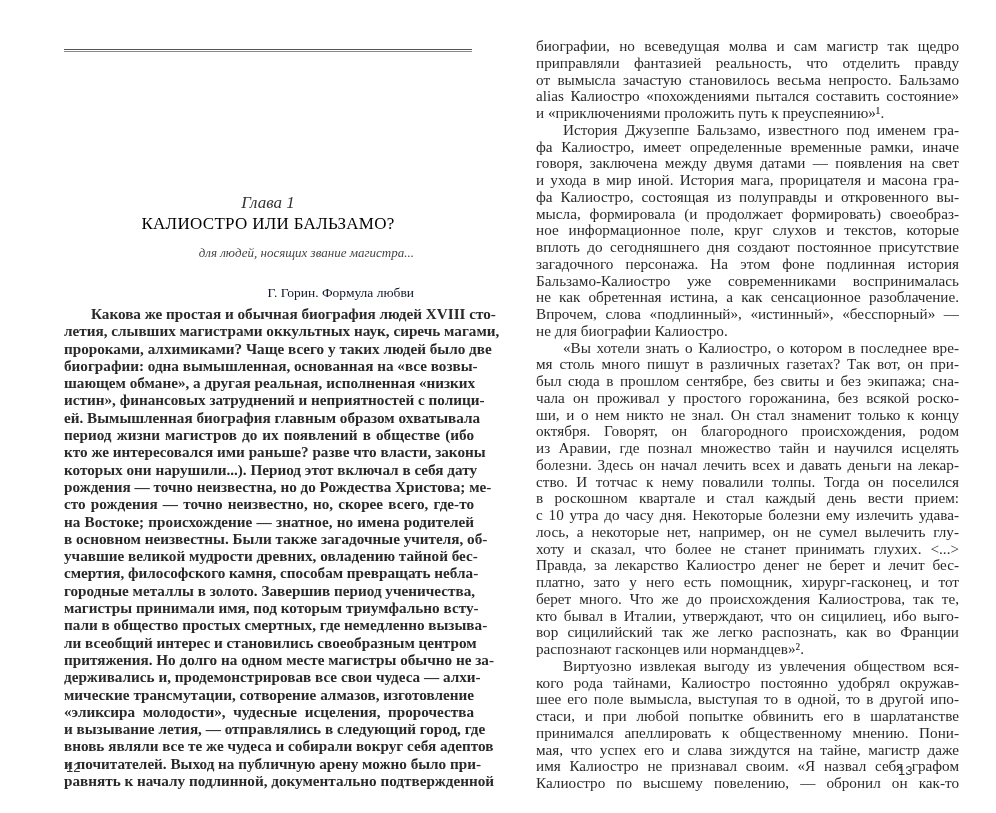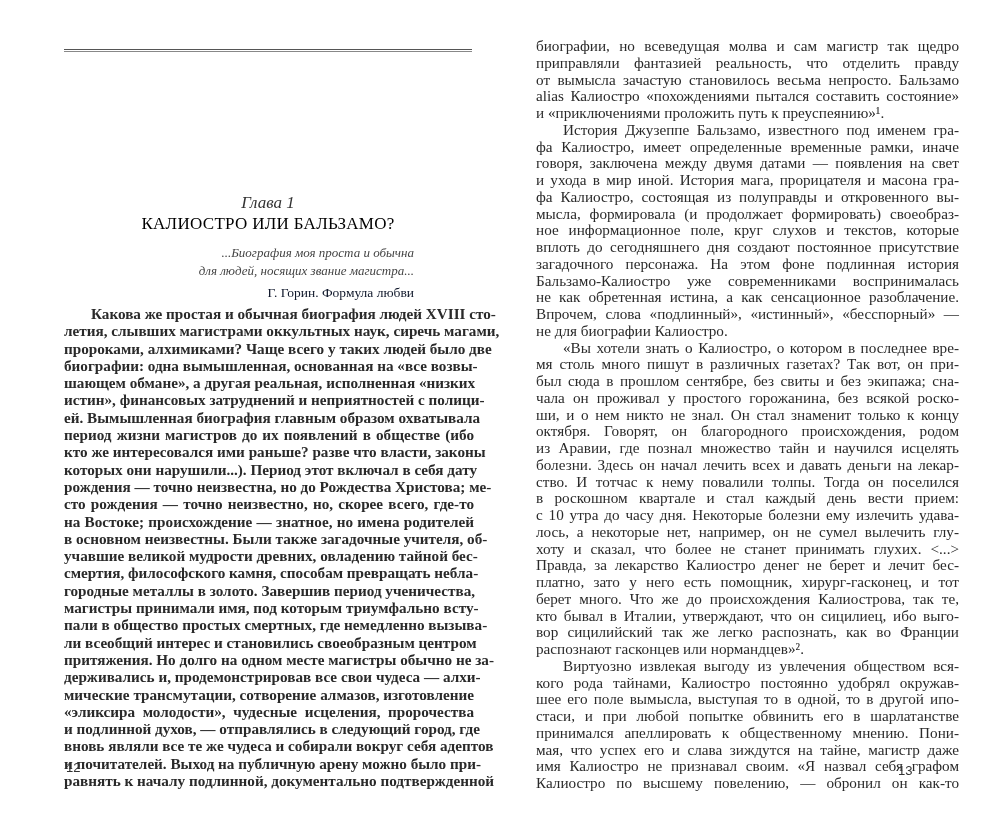--- a/index.html
+++ b/index.html
@@ -34,21 +34,20 @@
   .page-num-right { left: 400px; top: 763px; }
 </style>
 </head>
 <body>
 
 <div class="page page-left">
   <div class="rule"></div>
   <div class="chapter-label">Глава 1</div>
   <div class="chapter-title">КАЛИОСТРО ИЛИ БАЛЬЗАМО?</div>
   <div class="epigraph">
-    <span class="epigraph-line">...Биография моя проста и обычна</span>
     <span class="epigraph-line">для людей, носящих звание магистра...</span>
   </div>
   <div class="attribution">Г. Горин. Формула любви</div>
 
   <div class="body-col left-body">
     <span class="line indent">Какова же простая и обычная биография людей XVIII сто-</span>
     <span class="line">летия, слывших магистрами оккультных наук, сиречь магами,</span>
     <span class="line">пророками, алхимиками? Чаще всего у таких людей было две</span>
     <span class="line">биографии: одна вымышленная, основанная на «все возвы-</span>
     <span class="line">шающем обмане», а другая реальная, исполненная «низких</span>
@@ -64,21 +63,21 @@
     <span class="line">учавшие великой мудрости древних, овладению тайной бес-</span>
     <span class="line">смертия, философского камня, способам превращать небла-</span>
     <span class="line">городные металлы в золото. Завершив период ученичества,</span>
     <span class="line">магистры принимали имя, под которым триумфально всту-</span>
     <span class="line">пали в общество простых смертных, где немедленно вызыва-</span>
     <span class="line">ли всеобщий интерес и становились своеобразным центром</span>
     <span class="line">притяжения. Но долго на одном месте магистры обычно не за-</span>
     <span class="line">держивались и, продемонстрировав все свои чудеса — алхи-</span>
     <span class="line">мические трансмутации, сотворение алмазов, изготовление</span>
     <span class="line">«эликсира молодости», чудесные исцеления, пророчества</span>
-    <span class="line">и подлинной духов, — отправлялись в следующий город, где</span>
+    <span class="line">и вызывание летия, — отправлялись в следующий город, где</span>
     <span class="line">вновь являли все те же чудеса и собирали вокруг себя адептов</span>
     <span class="line">и почитателей. Выход на публичную арену можно было при-</span>
     <span class="line">равнять к началу подлинной, документально подтвержденной</span>
   </div>
 
   <div class="page-num page-num-left">12</div>
 </div>
 
 <div class="page page-right">
   <div class="body-col right-body">

